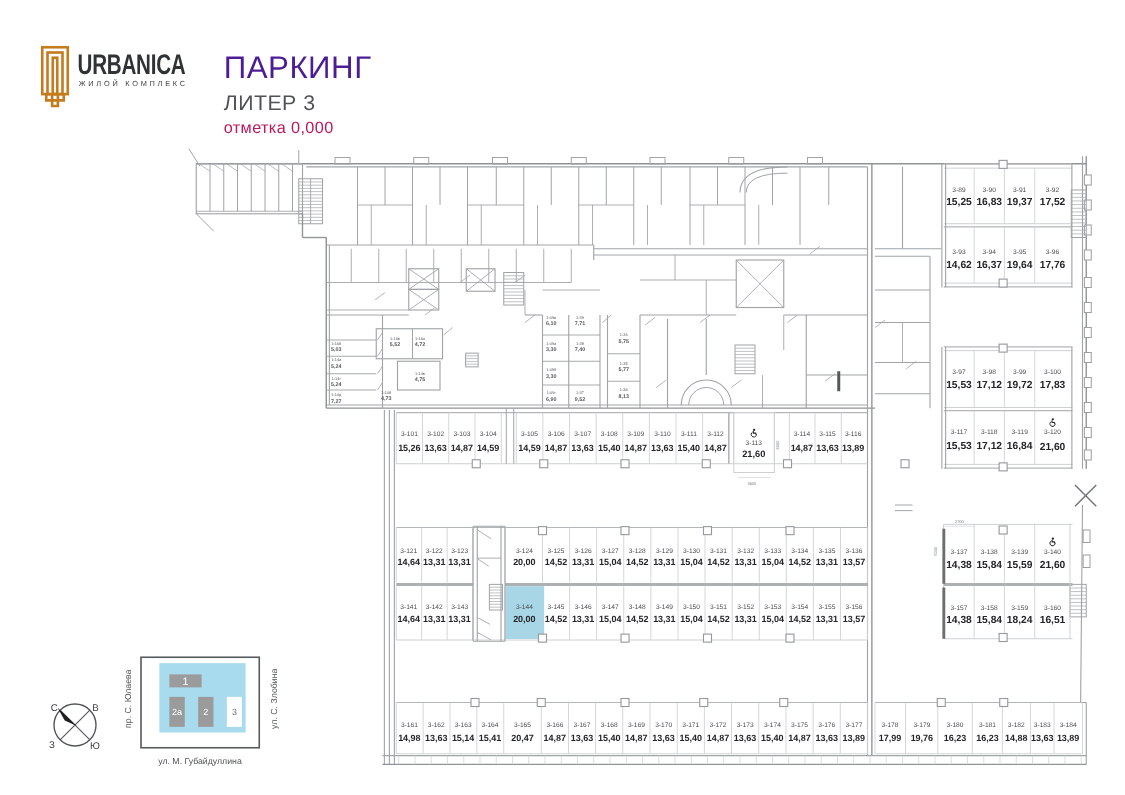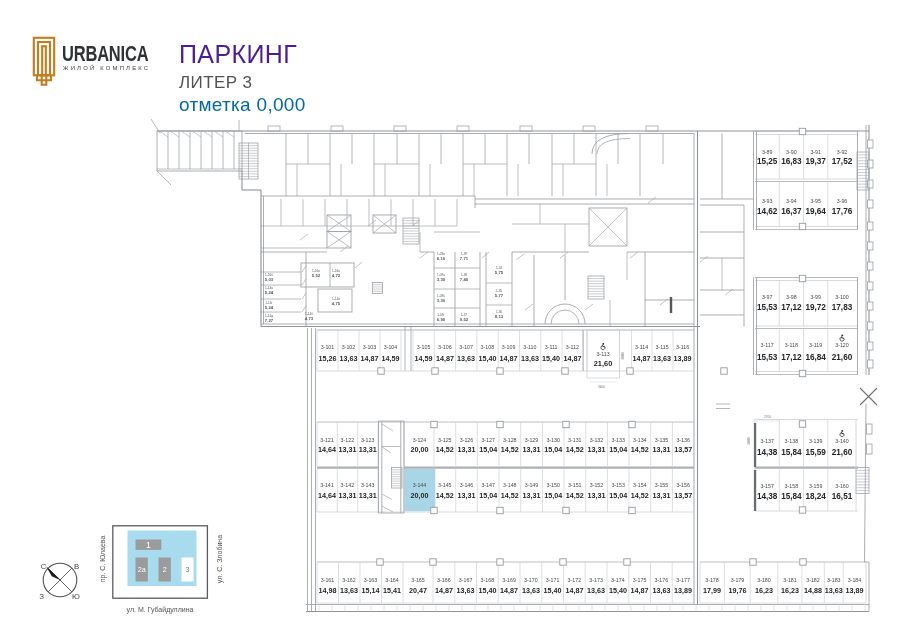--- a/index.html
+++ b/index.html
@@ -14,21 +14,21 @@
 </svg>
 
 <div class="abs" style="left:62px;top:39.5px;font-size:16.5px;font-weight:bold;color:#303335;letter-spacing:-0.2px;transform:scaleY(1.38);transform-origin:0 0">URBANICA</div>
 
 <div class="abs" style="left:63px;top:64.5px;font-size:5.9px;color:#3b3e40;letter-spacing:2.2px">ЖИЛОЙ КОМПЛЕКС</div>
 
 <div class="abs" style="left:179px;top:40px;font-size:25px;color:#4c1d95;letter-spacing:0.4px">ПАРКИНГ</div>
 
 <div class="abs" style="left:179px;top:72.5px;font-size:17px;color:#505355;letter-spacing:0.4px">ЛИТЕР 3</div>
 
-<div class="abs" style="left:179px;top:93.5px;font-size:19px;color:#0369a1;letter-spacing:0.3px">отметка 0,000</div>
+<div class="abs" style="left:179px;top:93.5px;font-size:13px;color:#be185d;letter-spacing:0.3px">отметка 0,000</div>
 <svg class="abs" style="left:0;top:0" width="900" height="636" viewBox="0 0 900 636" font-family="Liberation Sans,sans-serif">
 
 <g>
       <line x1="157" y1="131" x2="869" y2="131" stroke="#8f9397" stroke-width="1.15"></line>
       <line x1="245" y1="133.5" x2="694" y2="133.5" stroke="#a0a4a8" stroke-width="0.9"></line>
       <line x1="151" y1="119" x2="160" y2="133" stroke="#a0a4a8" stroke-width="0.8"></line>
     </g>
 
 <g>
       <rect x="268" y="126" width="12" height="5.2" fill="none" stroke="#a0a4a8" stroke-width="0.8"></rect>

